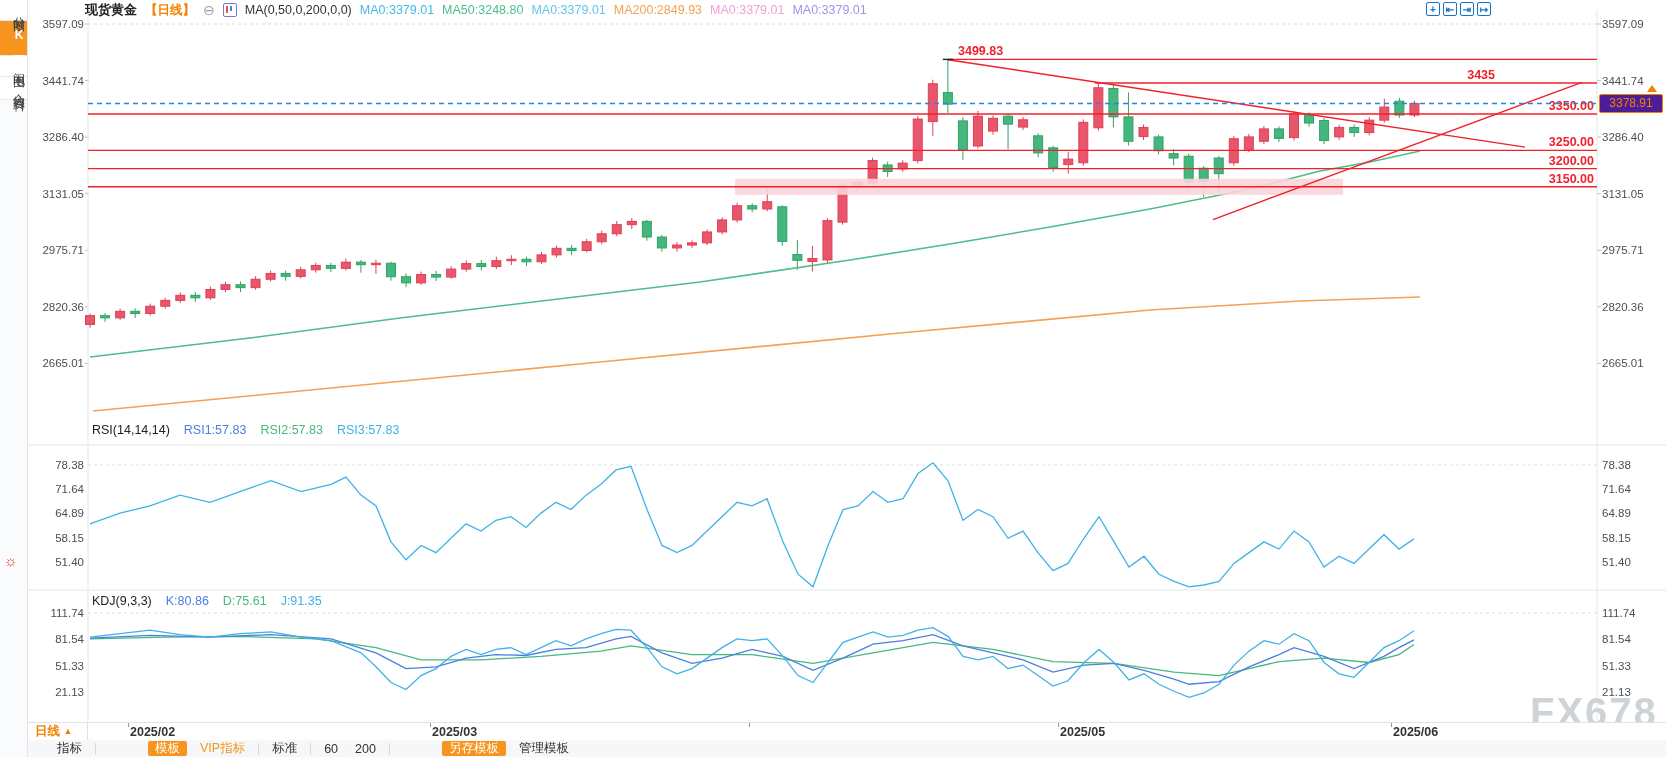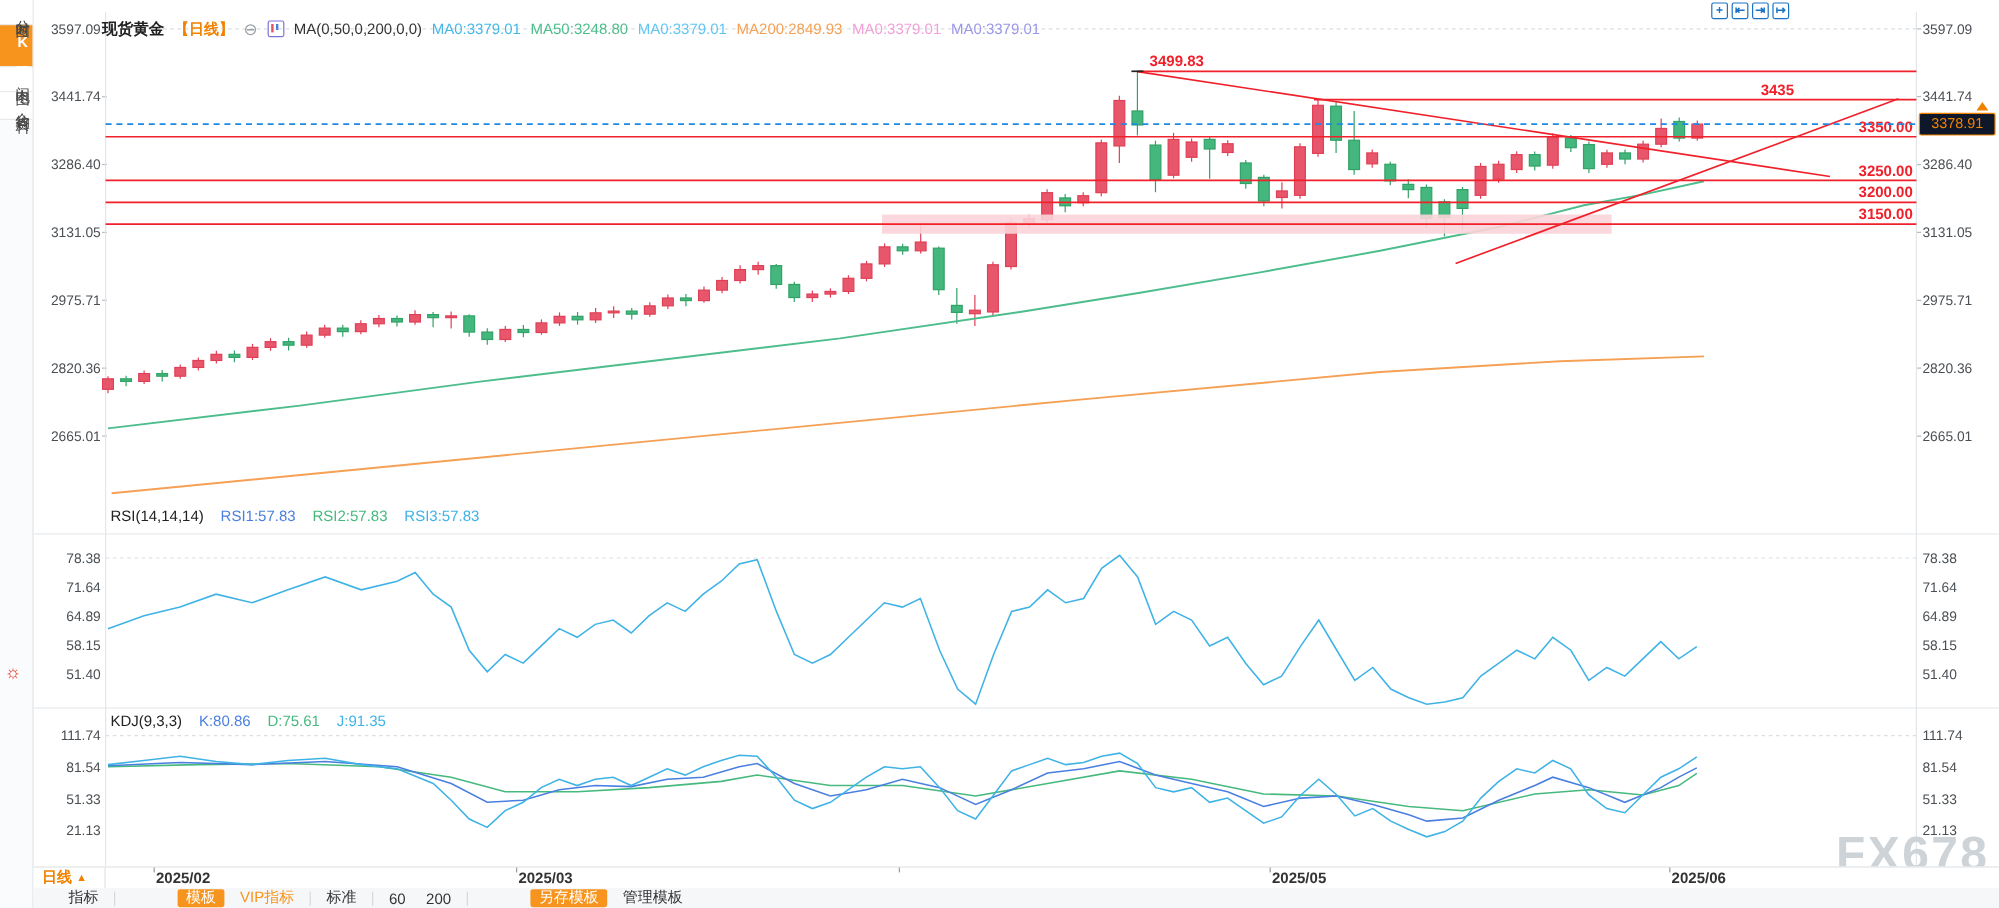--- a/index.html
+++ b/index.html
@@ -3,39 +3,39 @@
 <meta charset="utf-8">
 <style>
   html,body{margin:0;padding:0;background:#fff;font-family:"Liberation Sans",sans-serif;}
   #app{position:relative;width:1666px;height:757px;background:#fff;overflow:hidden;}
   
   #sidebar{position:absolute;left:0;top:0;width:28px;height:757px;background:#fafbfc;border-right:1px solid #e2e5e8;box-sizing:border-box;}
   .side-item{writing-mode:vertical-rl;text-orientation:upright;width:27px;box-sizing:border-box;text-align:center;
     font-size:12px;color:#444;padding:7px 0;border-bottom:1px solid #e6e8ea;letter-spacing:2px;cursor:pointer;background:#fff;}
   .side-item.active{background:#f7941d;color:#fff;font-weight:bold;}
   
-  #header{position:absolute;left:85px;top:14px;height:20px;display:flex;align-items:center;gap:8px;font-size:12.5px;white-space:nowrap;z-index:5;}
+  #header{position:absolute;left:85px;top:0;height:20px;display:flex;align-items:center;gap:8px;font-size:12.5px;white-space:nowrap;z-index:5;}
   #symbol{font-weight:bold;color:#222;font-size:13px;}
   #period{color:#f08200;font-weight:bold;}
   #collapse{color:#9aa0a6;font-size:14px;cursor:pointer;}
   #chart-type-chip{width:12px;height:12px;border:1.5px solid #7d74d8;border-radius:2px;display:inline-block;position:relative;}
   #chart-type-chip i{position:absolute;top:2px;width:2px;background:#e05565;}
   #chart-type-chip i.b1{left:2px;height:7px;}
   #chart-type-chip i.b2{left:6px;height:5px;background:#4a7fe0;}
   #ma-title{color:#333;}
   .ma-val{color:#45b8e8;}
   
   #top-icons{position:absolute;right:175px;top:2px;display:flex;gap:3px;z-index:5;}
   .ticon{width:14px;height:14px;border:1.5px solid #1a73c4;color:#1a73c4;font-size:10px;line-height:13px;text-align:center;
     box-sizing:border-box;border-radius:2px;cursor:pointer;background:#fff;font-weight:bold;}
   
   #chart-svg{position:absolute;left:0;top:0;}
   
   #price-badge{position:absolute;left:1599px;top:104px;width:62px;height:17px;border:1.5px solid #f08200;border-radius:2px;
-    background:#0f172a;color:#f08200;font-size:12px;line-height:17px;text-align:center;z-index:6;}
+    background:#4c1d95;color:#f08200;font-size:12px;line-height:17px;text-align:center;z-index:6;}
   #badge-arrow{position:absolute;left:1647px;top:95px;width:0;height:0;border-left:5px solid transparent;border-right:5px solid transparent;
     border-bottom:7px solid #f08200;z-index:6;}
   
   .ind-header{position:absolute;display:flex;gap:14px;font-size:12.5px;z-index:4;white-space:nowrap;}
   .ind-title{color:#222;}
   
   #kdj-gear{position:absolute;left:4px;top:553px;color:#e0331f;font-size:15px;line-height:15px;z-index:5;cursor:pointer;}
   
   #time-axis{position:absolute;left:28px;top:722px;width:1638px;height:30px;border-top:1px solid #dfe3e6;border-bottom:1px solid #dfe3e6;background:#fff;box-sizing:border-box;z-index:4;}
   #period-cell{position:absolute;left:0;top:0;width:60px;height:17px;border-right:1px solid #dfe3e6;box-sizing:border-box;

